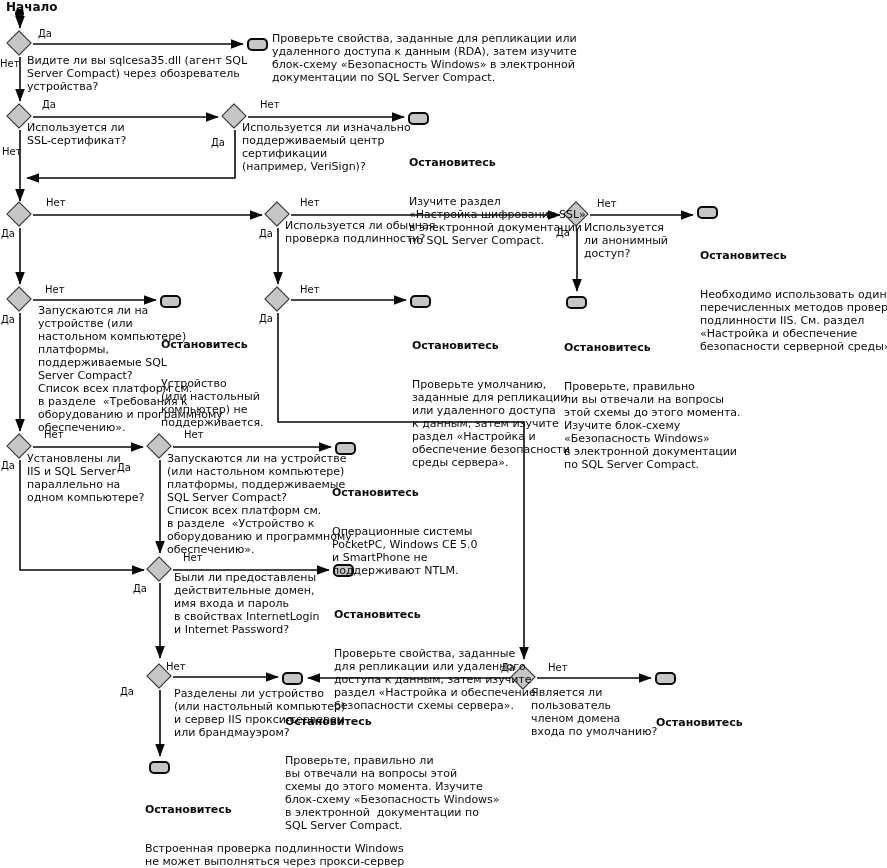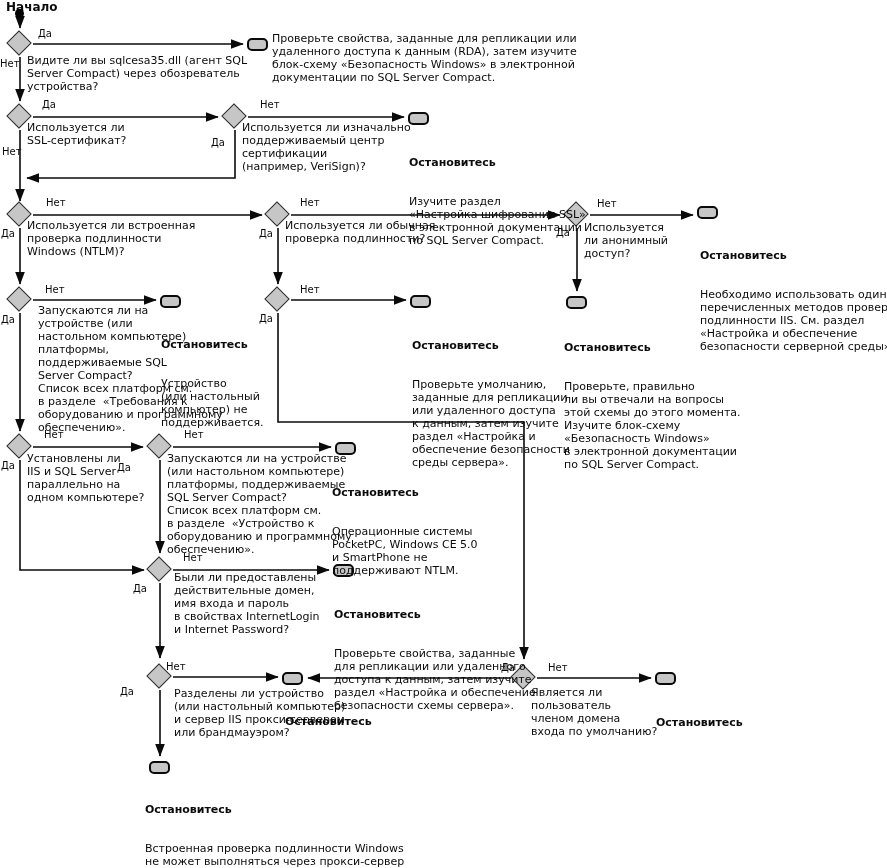--- a/index.html
+++ b/index.html
@@ -79,23 +79,20 @@
 
   <div class="q" style="left:27px;top:54px">Видите ли вы sqlcesa35.dll (агент SQL
 Server Compact) через обозреватель
 устройства?</div>
   <div class="q" style="left:27px;top:121px">Используется ли
 SSL-сертификат?</div>
   <div class="q" style="left:242px;top:121px">Используется ли изначально
 поддерживаемый центр
 сертификации
 (например, VeriSign)?</div>
-  <div class="q" style="left:27px;top:219px">Используется ли встроенная
-проверка подлинности
-Windows (NTLM)?</div>
   <div class="q" style="left:285px;top:219px">Используется ли обычная
 проверка подлинности?</div>
   <div class="q" style="left:584px;top:221px">Используется
 ли анонимный
 доступ?</div>
   <div class="q" style="left:38px;top:304px">Запускаются ли на
 устройстве (или
 настольном компьютере)
 платформы,
 поддерживаемые SQL
@@ -199,20 +196,26 @@
   <div class="stop-block" style="left:334px;top:582px">
     <div class="stop-title">Остановитесь</div>
     <div class="stop-text">Проверьте свойства, заданные
 для репликации или удаленного
 доступа к данным, затем изучите
 раздел «Настройка и обеспечение
 безопасности схемы сервера».</div>
   </div>
   <div class="stop-block" style="left:285px;top:689px">
     <div class="stop-title">Остановитесь</div>
+    <div class="stop-text">Проверьте, правильно ли
+вы отвечали на вопросы этой
+схемы до этого момента. Изучите
+блок-схему «Безопасность Windows»
+в электронной  документации по
+SQL Server Compact.</div>
   </div>
   <div class="stop-block" style="left:656px;top:690px">
     <div class="stop-title">Остановитесь</div>
   </div>
   <div class="stop-block" style="left:145px;top:777px">
     <div class="stop-title">Остановитесь</div>
     <div class="stop-text">Встроенная проверка подлинности Windows
 не может выполняться через прокси-сервер
 или брандмауэр. Поэтому ее можно
 использовать для внутрисетевых приложений,

